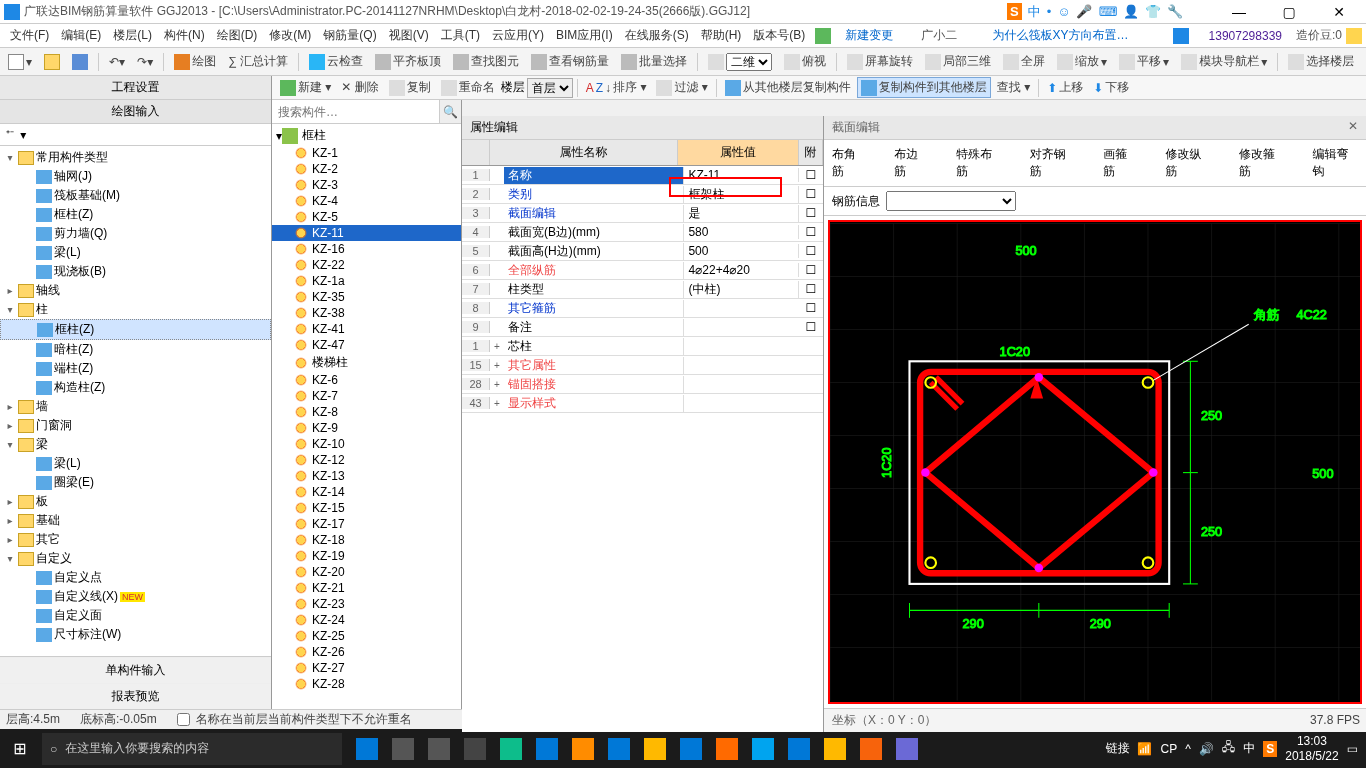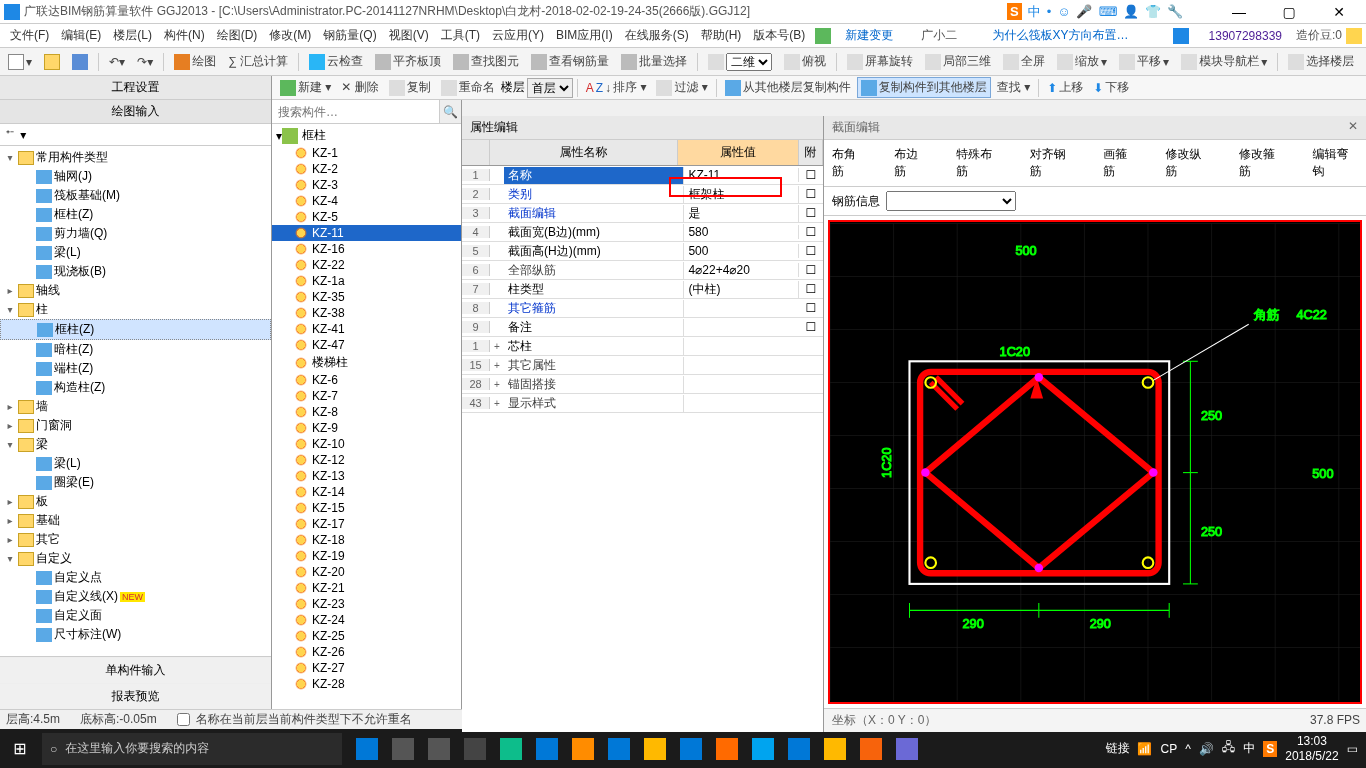--- a/index.html
+++ b/index.html
@@ -81,21 +81,21 @@
 .pp-head .h4 { width: 24px; background: #e8e8e8; }
 .pp-rows { flex: 1; overflow: auto; }
 .pp-row { display: flex; border-bottom: 1px solid #ddd; height: 19px; align-items: center; }
 .pp-row .c1 { width: 28px; text-align: center; background: #f0f0f0; border-right: 1px solid #ccc; font-size: 11px; color: #666; }
 .pp-row .pl { width: 14px; text-align: center; color: #666; font-size: 10px; }
 .pp-row .c2 { flex: 1.6; padding-left: 4px; border-right: 1px solid #ddd; }
 .pp-row .c3 { flex: 1; padding-left: 4px; border-right: 1px solid #ddd; }
 .pp-row .c4 { width: 24px; text-align: center; }
 .pp-row.sel .c2 { background: #1e67c9; color: #fff; }
 .pp-row .blue { color: #0033cc; }
-.pp-row .gray { color: #404040; }
+.pp-row .gray { color: #ef4444; }
 .redbox { position: absolute; border: 2px solid #ff0000; pointer-events: none; }
 
 
 .secpanel { flex: 1; background: #fff; display: flex; flex-direction: column; }
 .sp-title { background: #e8e8e8; padding: 3px 8px; border-bottom: 1px solid #ccc; color: #666; display: flex; }
 .sp-title .cl { margin-left: auto; cursor: pointer; }
 .sp-tabs { display: flex; border-bottom: 1px solid #ccc; padding: 4px 6px; gap: 24px; }
 .sp-tabs .tab { cursor: pointer; padding: 2px 2px; }
 .sp-info { display: flex; align-items: center; padding: 4px 8px; gap: 6px; border-bottom: 1px solid #ccc; }
 .sp-info select { width: 130px; height: 20px; }

